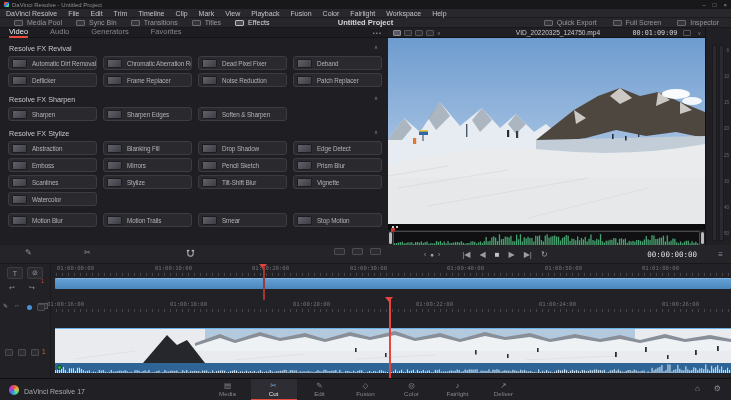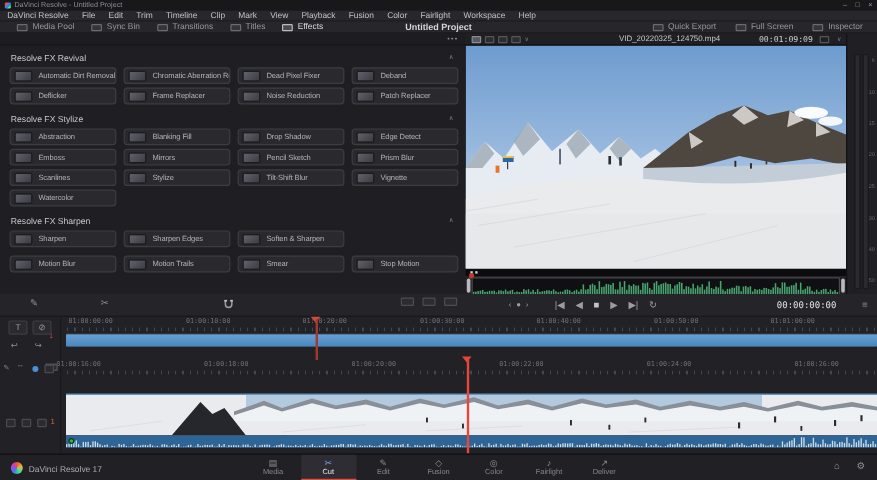--- a/index.html
+++ b/index.html
@@ -194,20 +194,27 @@
         </span>
 
         <span class="tb-btn">
           <span class="ic"></span>
           <span>Inspector</span>
         </span>
       </div>
   </div>
 
   <div class="tabbar">
+    <span style="display:flex;gap:22px;">
+
+    <span class="tab active">Video</span>
+        <span class="tab">Audio</span>
+        <span class="tab">Generators</span>
+        <span class="tab">Favorites</span>
+      </span>
     <input class="search-input" placeholder="Search" style="">
     <span class="dots">•••</span>
   </div>
 
   <div class="fxpanel">
 
       <div class="fx-section">
         <div class="fx-head">
           <span>Resolve FX Revival</span>
           <span class="fx-chevron">∧</span>
@@ -251,20 +258,44 @@
 
             <div class="tile">
               <span class="thumb"></span>
               <span class="tl">Patch Replacer</span>
             </div>
           </div>
       </div>
 
       <div class="fx-section">
         <div class="fx-head">
+          <span>Resolve FX Sharpen</span>
+          <span class="fx-chevron">∧</span>
+        </div>
+        <div class="fx-grid">
+
+            <div class="tile">
+              <span class="thumb"></span>
+              <span class="tl">Sharpen</span>
+            </div>
+
+            <div class="tile">
+              <span class="thumb"></span>
+              <span class="tl">Sharpen Edges</span>
+            </div>
+
+            <div class="tile">
+              <span class="thumb"></span>
+              <span class="tl">Soften &amp; Sharpen</span>
+            </div>
+          </div>
+      </div>
+
+      <div class="fx-section">
+        <div class="fx-head">
           <span>Resolve FX Stylize</span>
           <span class="fx-chevron">∧</span>
         </div>
         <div class="fx-grid">
 
             <div class="tile">
               <span class="thumb"></span>
               <span class="tl">Abstraction</span>
             </div>
 
@@ -319,44 +350,20 @@
             </div>
 
             <div class="tile">
               <span class="thumb"></span>
               <span class="tl">Vignette</span>
             </div>
 
             <div class="tile">
               <span class="thumb"></span>
               <span class="tl">Watercolor</span>
-            </div>
-          </div>
-      </div>
-
-      <div class="fx-section">
-        <div class="fx-head">
-          <span>Resolve FX Sharpen</span>
-          <span class="fx-chevron">∧</span>
-        </div>
-        <div class="fx-grid">
-
-            <div class="tile">
-              <span class="thumb"></span>
-              <span class="tl">Sharpen</span>
-            </div>
-
-            <div class="tile">
-              <span class="thumb"></span>
-              <span class="tl">Sharpen Edges</span>
-            </div>
-
-            <div class="tile">
-              <span class="thumb"></span>
-              <span class="tl">Soften &amp; Sharpen</span>
             </div>
           </div>
       </div>
 
       <div class="fx-section">
         <div class="fx-grid">
 
             <div class="tile">
               <span class="thumb"></span>
               <span class="tl">Motion Blur</span>

